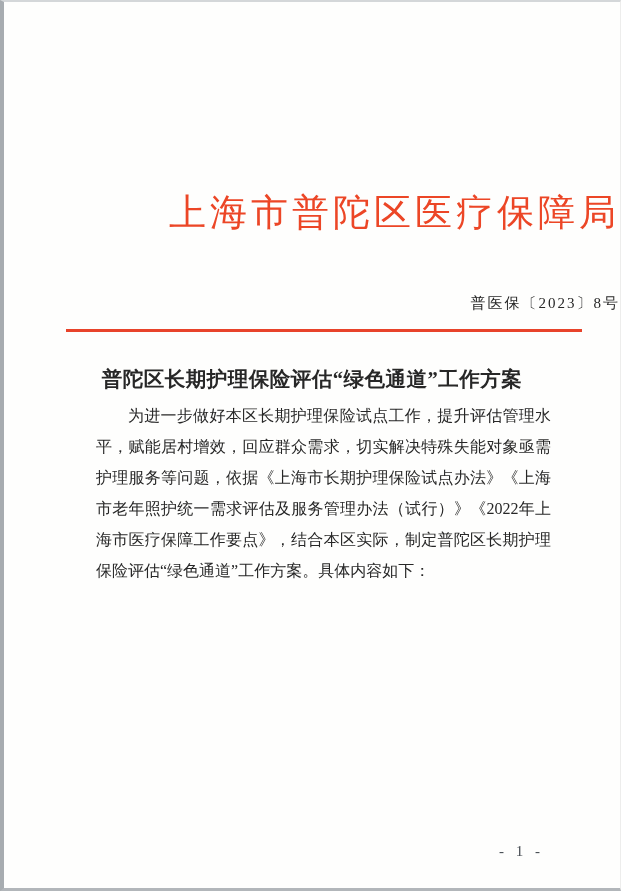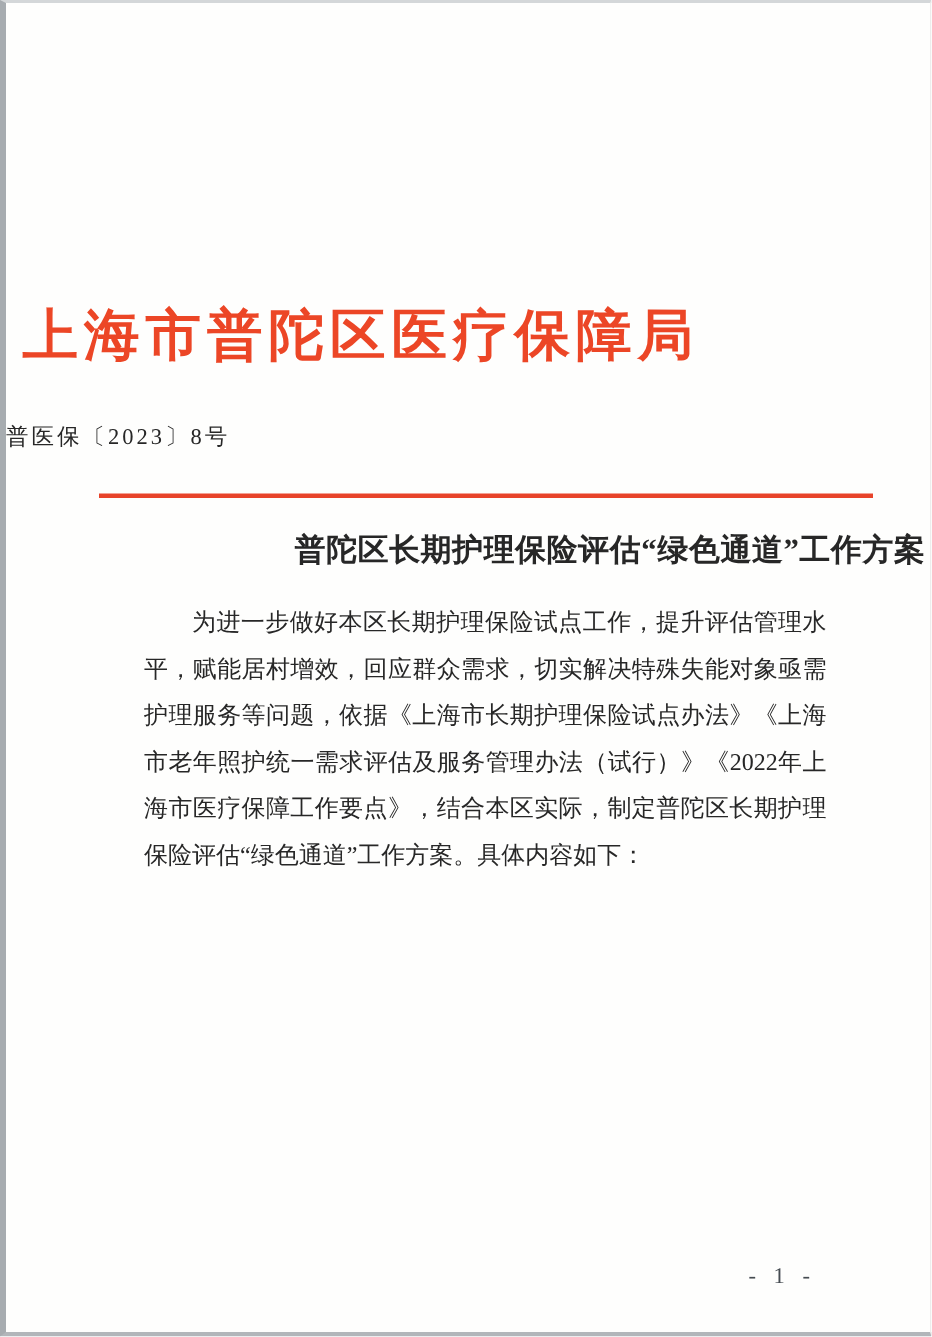--- a/index.html
+++ b/index.html
@@ -18,52 +18,52 @@
     border-bottom: 3px solid #b2b6ba;
     border-right: 1px solid #ededec;
     overflow: hidden;
     font-family: "Liberation Serif", "DejaVu Serif", serif;
   }
   .agency-title {
     position: absolute;
     top: 186px;
     left: 0;
     right: 0;
-    margin: 11px;
-    text-align: left;
+    margin: 0;
+    text-align: right;
     font-size: 37px;
-    font-weight: bold;
+    font-weight: normal;
     letter-spacing: 4px;
     color: var(--header-red, #ec4626);
   }
   .doc-number {
     position: absolute;
-    top: 280px;
+    top: 292px;
     left: 0;
     right: 0;
-    text-align: left;
+    text-align: right;
     font-size: 15px;
     letter-spacing: 2px;
     color: var(--body-text, #272727);
   }
   .red-divider {
     position: absolute;
     top: 327px;
     left: 62px;
     width: 516px;
     height: 2.5px;
     background: var(--divider-red, #e8432a);
   }
   .doc-title {
     position: absolute;
     top: 347px;
     left: 0;
     right: 0;
-    margin: 3px;
-    text-align: right;
+    margin: 16px;
+    text-align: center;
     font-size: 20.5px;
     font-weight: bold;
     letter-spacing: 0.5px;
     color: var(--body-text, #272727);
   }
   .doc-body {
     position: absolute;
     top: 398px;
     left: 92px;
     width: 455px;

